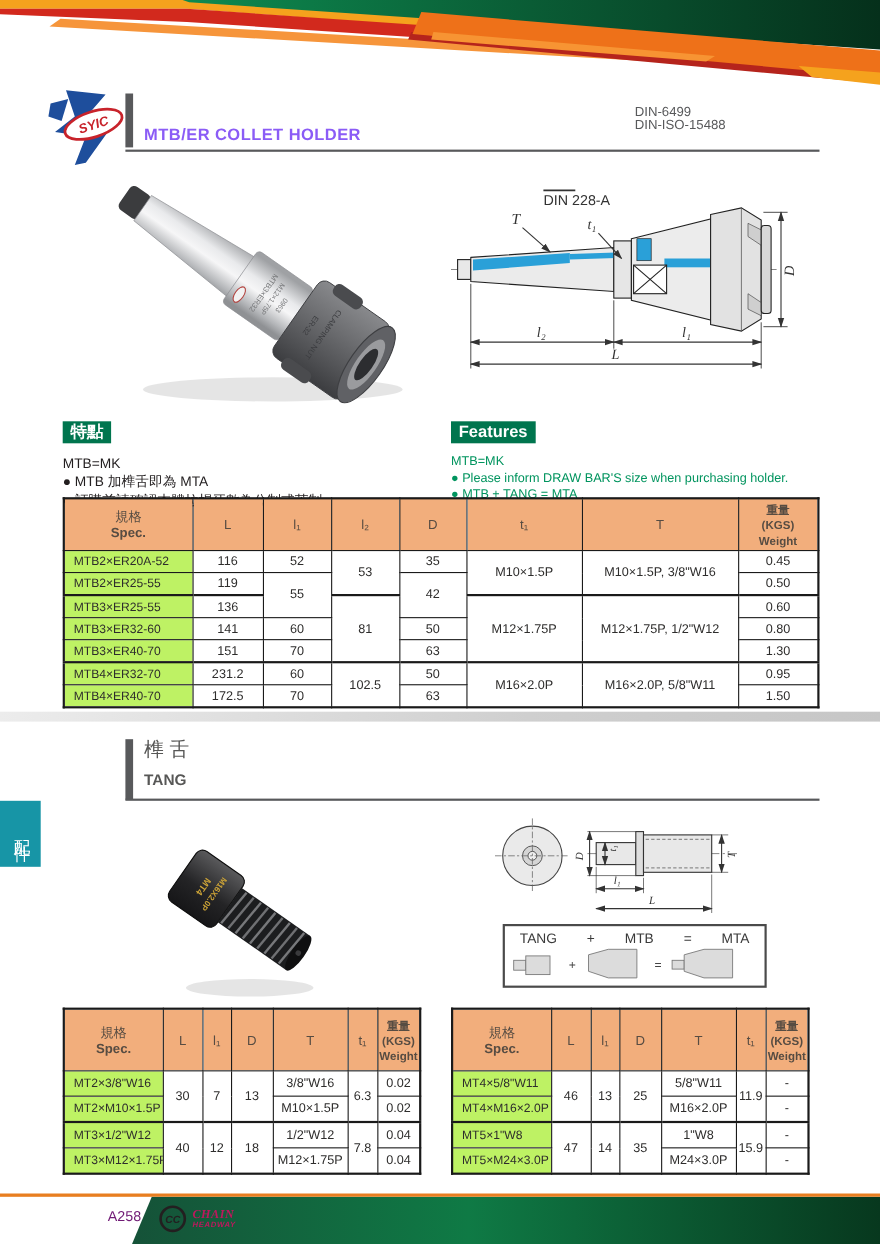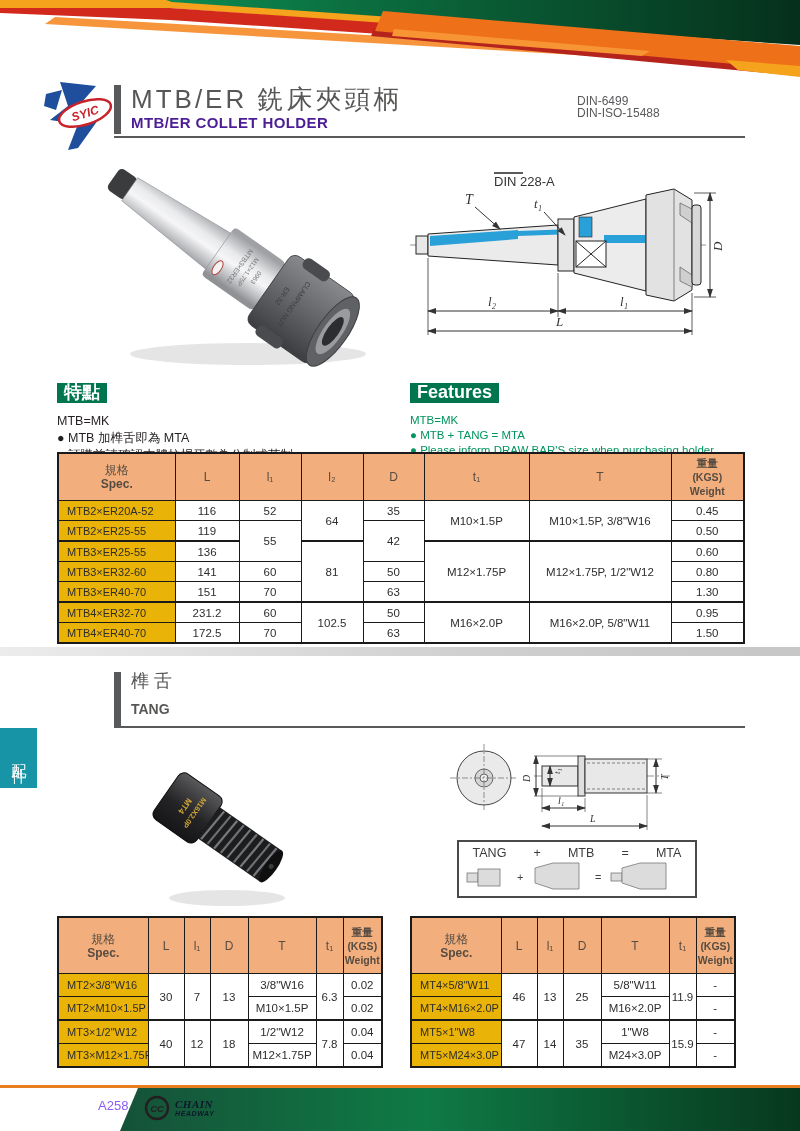--- a/index.html
+++ b/index.html
@@ -3,43 +3,43 @@
 <meta charset="utf-8">
 <style>
   html,body{margin:0;padding:0;background:#fff;}
   .page{position:relative;width:800px;height:1131px;background:#fff;overflow:hidden;
         font-family:"Liberation Sans","DejaVu Sans",sans-serif;color:#2e2d2c;}
   .abs{position:absolute;}
 
   
   .title-bar{position:absolute;left:114px;top:85px;width:7px;height:49px;background:#58595b;}
   .title-zh{position:absolute;left:131px;top:82px;font-size:26px;letter-spacing:3px;color:#575756;}
-  .title-en{position:absolute;left:131px;top:114px;font-size:15px;font-weight:bold;letter-spacing:.4px;color:#4c1d95;}
+  .title-en{position:absolute;left:131px;top:114px;font-size:15px;font-weight:bold;letter-spacing:.4px;color:#8b5cf6;}
   .din-block{position:absolute;left:577px;top:95px;font-size:12px;line-height:12px;color:#58595b;}
   .header-rule{position:absolute;left:114px;top:136px;width:631px;height:2px;background:#58595b;}
 
   
   .feat{position:absolute;top:383px;}
   .feat-zh{left:57px;width:340px;}
   .feat-en{left:410px;width:345px;}
-  .badge{display:inline-block;background:#00754E;color:#fff;font-size:18px;font-weight:bold;
+  .badge{display:inline-block;background:#00754E;color:#fff;font-size:15px;font-weight:bold;
          padding:2px 7px 3px 7px;line-height:15px;}
   .feat-lines{margin-top:10px;}
   .feat-zh .feat-lines{font-size:12.5px;line-height:17px;color:#231f20;}
   .feat-en .feat-lines{font-size:11.5px;line-height:15px;color:#00945E;}
 
   
   table.spec{border-collapse:collapse;table-layout:fixed;border:2px solid #1a1a1a;}
   table.spec th,table.spec td{border:1px solid #1a1a1a;text-align:center;overflow:hidden;
       white-space:nowrap;padding:0;}
   table.spec th{background:#F2AE7C;color:#574c42;font-size:12px;font-weight:normal;line-height:14px;}
   table.spec th .b{font-weight:bold;}
   table.spec th .sm{font-size:10.5px;font-weight:bold;line-height:12px;}
   table.spec td{font-size:11.5px;background:#fff;color:#2e2d2c;}
-  table.spec td.s{background:#eab308;text-align:left;padding-left:8px;font-size:11px;}
+  table.spec td.s{background:#bef264;text-align:left;padding-left:8px;font-size:11px;}
   tr.thick td{border-top:2px solid #1a1a1a;}
   #main-table{position:absolute;left:57px;top:452px;width:688px;}
   #main-table th{height:46px;}
   #main-table td{height:19px;}
   .tang-table{position:absolute;top:916px;width:326px;}
   #tang-table-left{left:57px;}
   #tang-table-right{left:410px;}
   .tang-table th{height:55px;}
   .tang-table td{height:22px;}
   .tang-table td.s{padding-left:4px;}
@@ -58,22 +58,22 @@
       writing-mode:vertical-rl;text-orientation:upright;font-size:15px;letter-spacing:6px;}
 
   
   .formula-box{position:absolute;left:457px;top:840px;width:236px;height:54px;
       border:2px solid #4a4a4a;background:#fff;}
   .formula-words{display:flex;justify-content:space-around;align-items:center;
       font-size:12.5px;color:#3a3a3a;margin-top:4px;}
 
   
   .footer-orange{position:absolute;left:0;top:1085px;width:800px;height:3px;background:#E87E20;}
-  .page-num{position:absolute;left:98px;top:1098px;font-size:13px;color:#8b5cf6;}
-  .brand{position:absolute;left:143px;top:1094px;display:flex;align-items:center;gap:4px;color:#0f172a;}
+  .page-num{position:absolute;left:98px;top:1098px;font-size:13px;color:#701a75;}
+  .brand{position:absolute;left:143px;top:1094px;display:flex;align-items:center;gap:4px;color:#be185d;}
   .brand-text{font-style:italic;font-weight:bold;line-height:1;}
   .brand-l1{font-size:11px;letter-spacing:.5px;font-family:Liberation Serif, serif;}
   .brand-l2{font-size:7px;letter-spacing:.6px;}
 
   svg text{font-family:"Liberation Sans","DejaVu Sans",sans-serif;}
   .dimlabel{font-family:"Liberation Serif","DejaVu Serif",serif;font-style:italic;}
 </style>
 </head>
 <body>
 
@@ -100,21 +100,20 @@
   <svg class="abs" style="left:38px;top:80px" width="95" height="72" viewBox="0 0 95 72">
     <path d="M22,2 L58,6 L44,22 L66,20 L60,40 L40,68 L30,70 L40,44 L12,40 L30,26 Z" fill="#1E4E9C"></path>
     <path d="M8,14 L24,10 L18,30 L6,26 Z" fill="#1E4E9C"></path>
     <g transform="rotate(-18 47 33)">
       <ellipse cx="47" cy="33" rx="27" ry="11.5" fill="#fff" stroke="#C8232B" stroke-width="2.5"></ellipse>
       <text x="47" y="37.5" font-size="12" font-weight="bold" font-style="italic" fill="#C8232B" text-anchor="middle">SYIC</text>
     </g>
   </svg>
 
   <div class="title-bar"></div>
-  <div class="title-zh">MTB/ER 銑床夾頭柄</div>
   <div class="title-en">MTB/ER COLLET HOLDER</div>
   <div class="din-block">
     <div>DIN-6499</div>
     <div>DIN-ISO-15488</div>
   </div>
   <div class="header-rule"></div>
 
   <svg class="abs" style="left:68px;top:148px" width="320" height="225" viewBox="0 0 320 225">
     <defs>
       <linearGradient id="silver" x1="0" y1="85" x2="0" y2="135" gradientUnits="userSpaceOnUse">
@@ -213,22 +212,22 @@
       <div>MTB=MK</div>
       <div>● MTB 加榫舌即為 MTA</div>
       <div>● 訂購前請確認本體拉桿牙數為公制或英制</div>
     </div>
   </div>
 
   <div class="feat feat-en">
     <span class="badge">Features</span>
     <div class="feat-lines">
       <div>MTB=MK</div>
+      <div>● Please inform DRAW BAR'S size when purchasing holder.</div>
       <div>● MTB + TANG = MTA</div>
-      <div>● Please inform DRAW BAR'S size when purchasing holder.</div>
     </div>
   </div>
 
   <table class="spec" id="main-table">
     <colgroup>
         <col style="width:117px">
         <col style="width:64px">
         <col style="width:62px">
         <col style="width:62px">
       <col style="width:61px">
@@ -244,21 +243,21 @@
       <th class="b">l₂</th>
       <th class="b">D</th>
       <th class="b">t₁</th>
       <th class="b">T</th>
       <th><span class="sm">重量</span><br><span class="sm">(KGS)</span><br><span class="sm">Weight</span></th>
     </tr>
     <tr>
       <td class="s">MTB2×ER20A-52</td>
       <td>116</td>
       <td>52</td>
-      <td rowspan="2">64</td>
+      <td rowspan="2">53</td>
       <td>35</td>
       <td rowspan="2">M10×1.5P</td>
       <td rowspan="2">M10×1.5P, 3/8"W16</td>
       <td>0.45</td>
     </tr>
     <tr>
       <td class="s">MTB2×ER25-55</td>
       <td>119</td>
       <td rowspan="2">55</td>
       <td rowspan="2">42</td>

